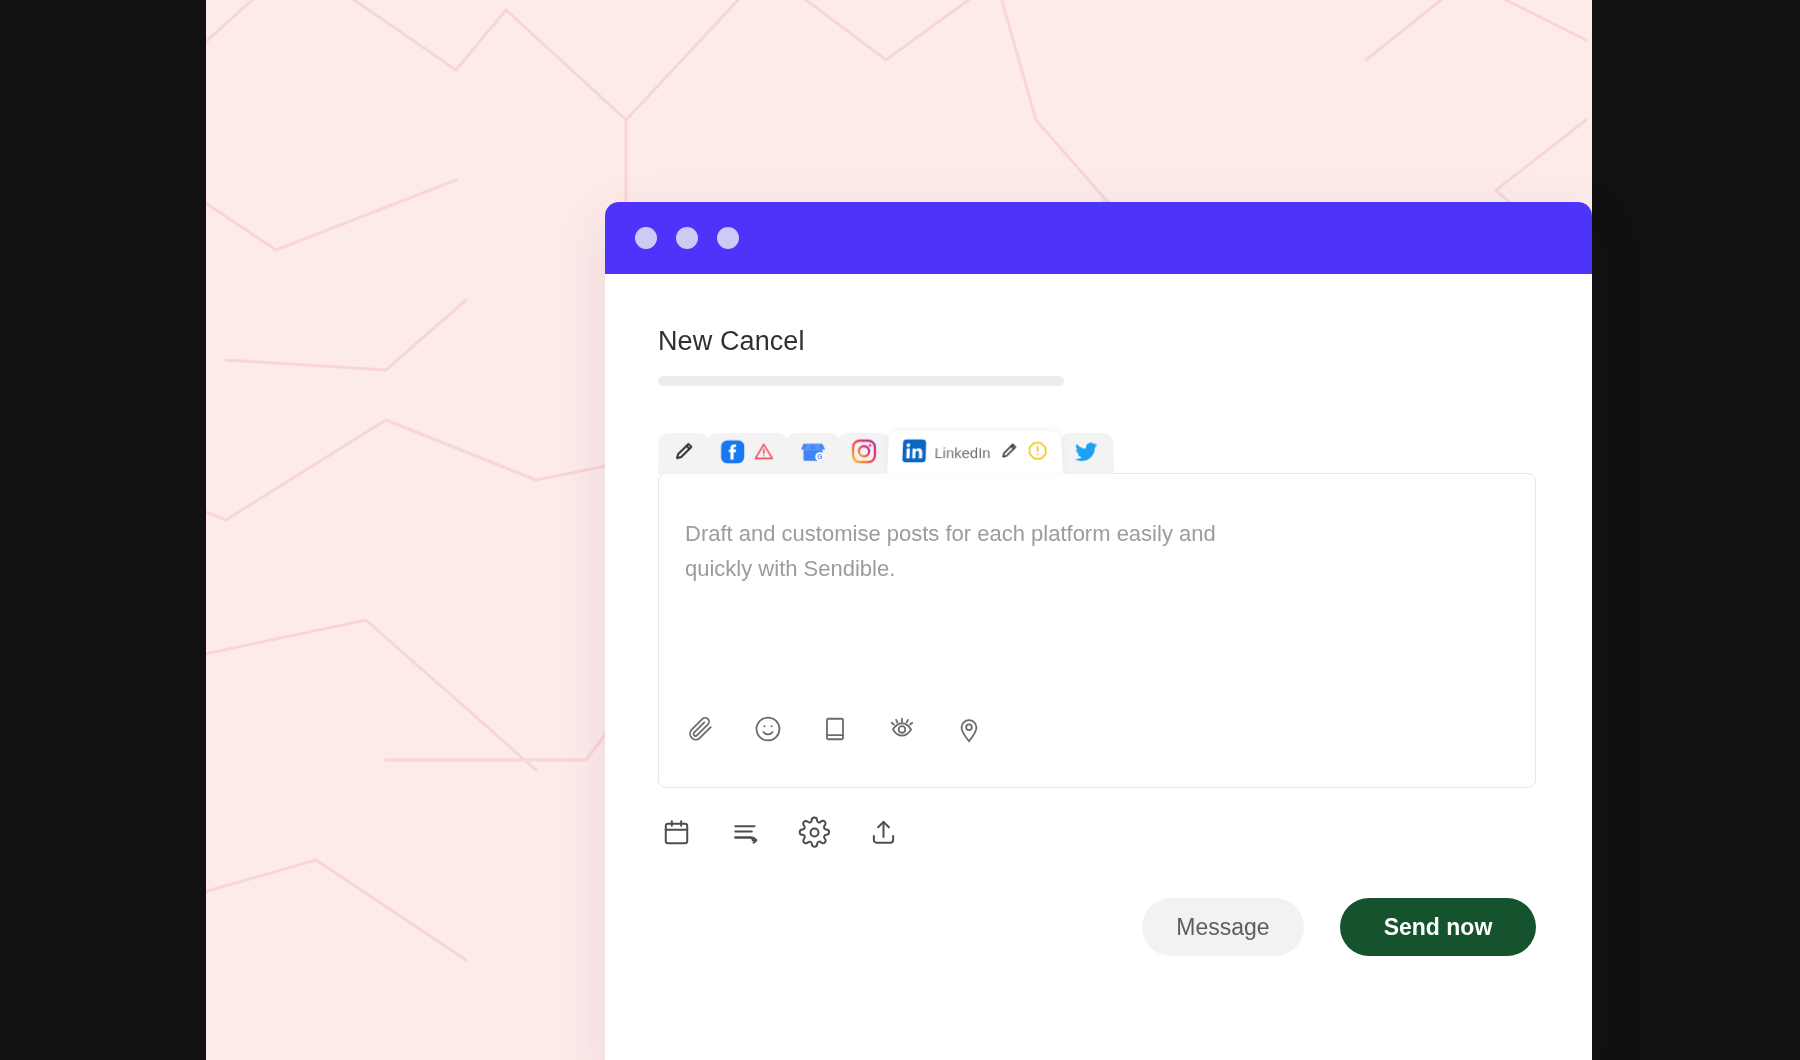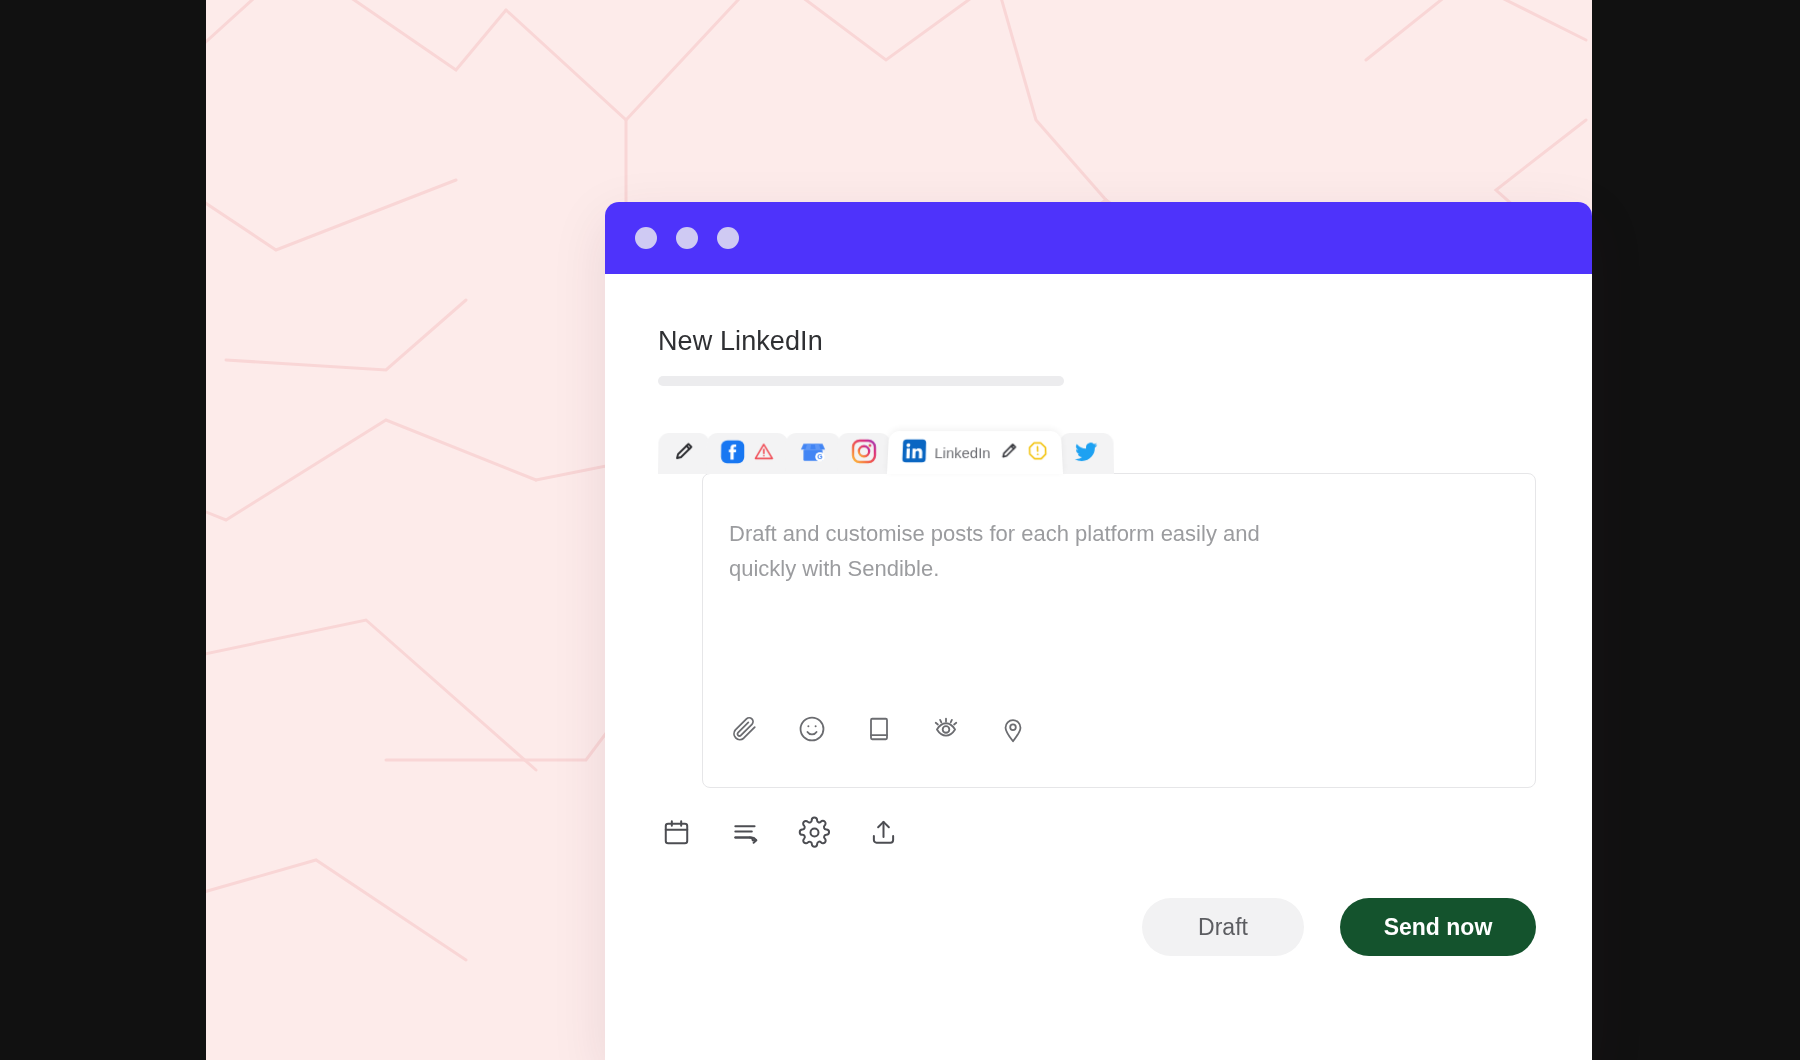--- a/index.html
+++ b/index.html
@@ -123,21 +123,20 @@
     margin-top: -1px;
     border: 1px solid #E6E6E8;
     border-radius: 8px;
     height: 315px;
     position: relative;
     z-index: 2;
     background: #fff;
     padding: 42px 28px 0 26px;
     display: flex;
     flex-direction: column;
-    margin-left: 44px;
   }
   #composer-placeholder {
     font-size: 22px;
     line-height: 35px;
     color: #9B9C9F;
     max-width: 600px;
     flex: 1;
   }
   #composer-tools {
     display: flex;
@@ -229,21 +228,21 @@
   <div id="window">
 
     <div id="titlebar">
       <span class="dot"></span>
       <span class="dot"></span>
       <span class="dot"></span>
     </div>
 
     <div id="window-body">
 
-      <div id="page-title">New LinkedIn</div>
+      <div id="page-title">New Cancel</div>
       <div id="title-underbar"></div>
 
       <div id="tabstrip">
 
         <div class="tab">
           <span class="icon">
             <svg width="24" height="24" viewBox="0 0 24 24" fill="none" stroke="#2B2C30" stroke-width="1.9" stroke-linecap="round" stroke-linejoin="round">
               <path d="M16.5 4.5l3 3L9 18l-4 1 1-4z"></path>
               <path d="M14.5 6.5l3 3"></path>
             </svg>
@@ -398,19 +397,19 @@
         <span class="icon tool-icon">
           <svg width="33" height="33" viewBox="0 0 24 24" fill="none" stroke="#4C4D52" stroke-width="1.45" stroke-linecap="round" stroke-linejoin="round">
             <path d="M5 14.6v2.9a1.9 1.9 0 0 0 1.9 1.9h10.2a1.9 1.9 0 0 0 1.9-1.9v-2.9"></path>
             <path d="M12 4.3v11"></path>
             <path d="M8.1 8.2 12 4.3l3.9 3.9"></path>
           </svg>
         </span>
       </div>
 
       <div id="footer">
-        <button class="btn" id="cancel-button">Draft</button>
+        <button class="btn" id="cancel-button">Message</button>
         <button class="btn" id="send-now-button">Send now</button>
       </div>
 
     </div>
   </div>
 </div>
 
 </body></html>

